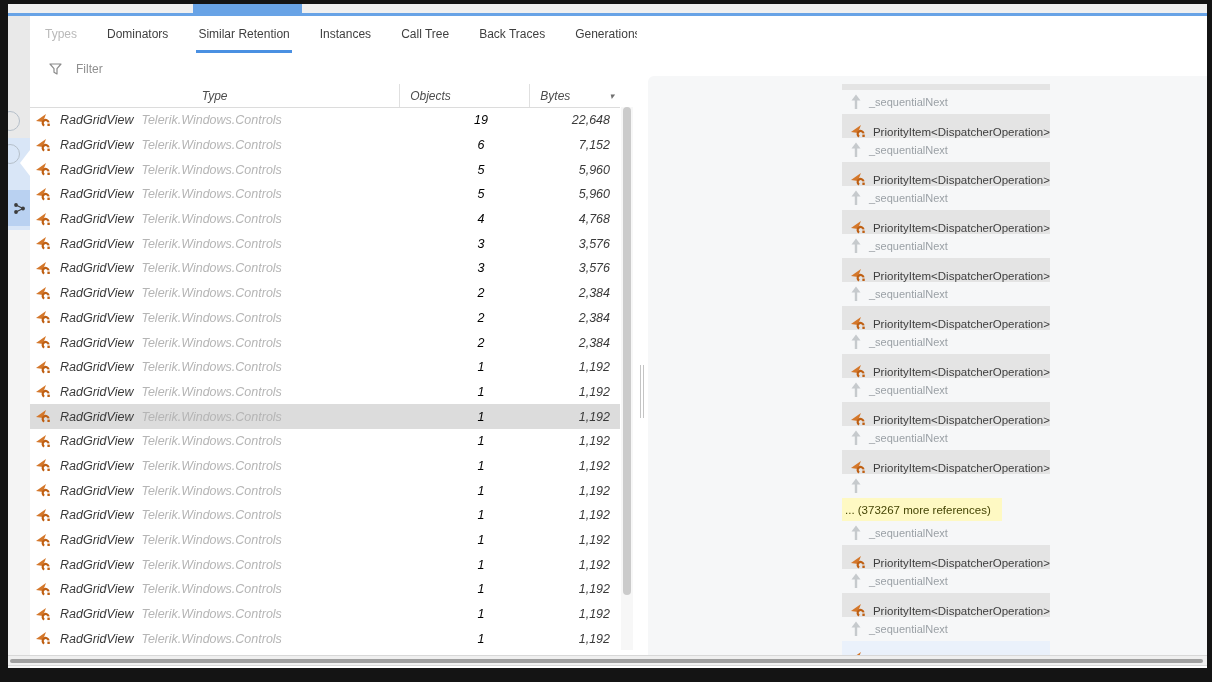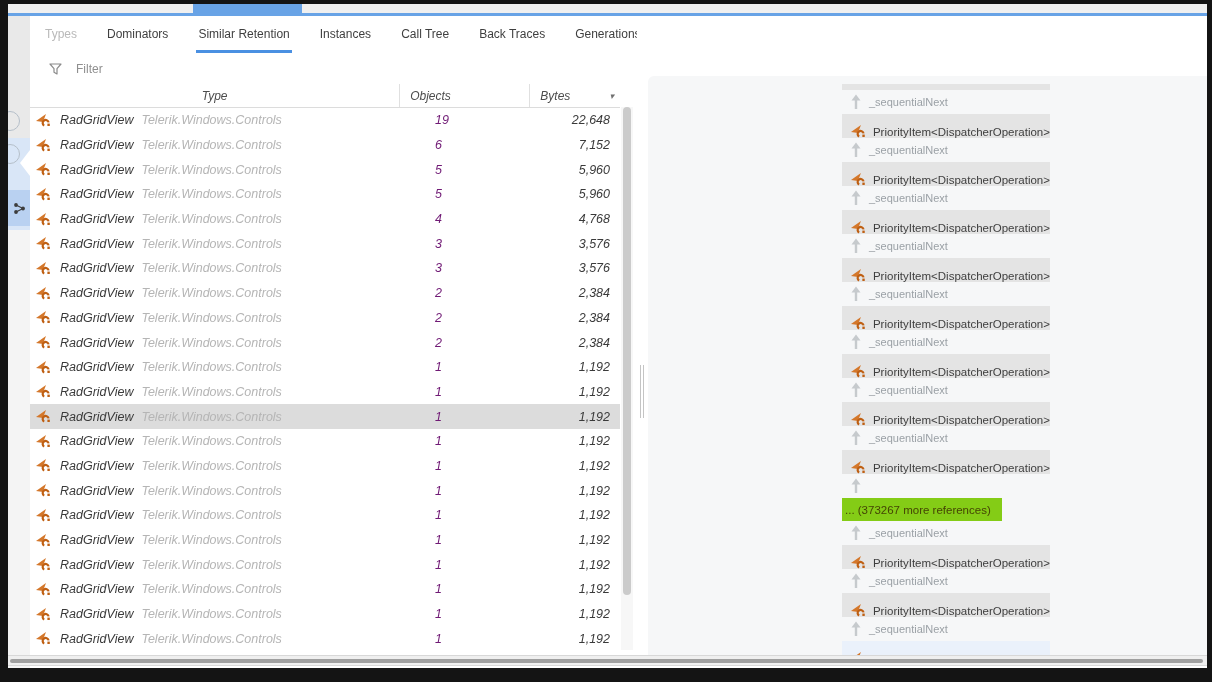--- a/index.html
+++ b/index.html
@@ -37,41 +37,41 @@
   .th-type { width:381px; text-align:center; }
   .th-objects { width:102px; border-left:1px solid #e0e0e0; padding-left:10px; height:100%; display:flex; align-items:center; }
   .th-bytes { width:93px; border-left:1px solid #e0e0e0; padding-left:10px; height:100%; display:flex; align-items:center; justify-content:space-between; padding-right:6px;margin-left:31px; }
   .sort-caret { font-size:9px; color:#707070; }
   .rows {}
   .trow { display:flex; align-items:center; height:24.7px; font-size:12.5px; }
   .trow.selected { background:#dcdcdc; }
   .trow .cicon { margin-left:6px; width:15px; height:13px; flex:none; }
   .trow .tname { margin-left:9px; color:#3a3a3a; white-space:nowrap; }
   .trow .tns { margin-left:8px; color:#b5b5b5; white-space:nowrap; }
-  .trow .tobjects { margin-left:auto; width:92px; text-align:left; color:#701a75; flex:none; }
+  .trow .tobjects { margin-left:auto; width:92px; text-align:center; color:#000000; flex:none; }
   .trow .tbytes { width:93px; text-align:right; color:#3a3a3a; padding-right:10px; flex:none; }
 
   
   .vscroll { position:absolute; left:613px; top:103px; width:12px; height:543px; background:#f7f7f7; }
   .vscroll-thumb { position:absolute; left:2px; top:0px; width:8px; height:488px; background:#cbcbcb; border-radius:4px; }
 
   
   .splitter { position:absolute; left:629px; top:12px; width:11px; height:640px; background:#ffffff; }
   .splitter-line { position:absolute; top:349px; width:1px; height:53px; background:#c4c4c4; }
   .splitter-line.l1 { left:3px; }
   .splitter-line.l2 { left:6px; }
 
   
   .rpanel { position:absolute; left:640px; top:72px; right:0; height:579px; background:#f6f7f8; border-radius:6px 0 0 0; overflow:hidden; }
   .gcol { position:absolute; left:194px; top:8px; width:208px; }
   .g-node { height:24px; background:#e4e4e4; display:flex; align-items:flex-end; gap:7px; padding-left:9px; font-size:11.5px; color:#3e3e3e; white-space:nowrap; }
   .g-node.partial { height:6px; padding:0; }
   .g-node.selected { background:#eaf1fb; }
   .g-edge { height:24px; display:flex; align-items:center; gap:8px; padding-left:9px; font-size:11px; color:#9ba1a6; white-space:nowrap; }
-  .g-more { height:23px; width:160px; background:#84cc16; display:flex; align-items:center; padding-left:3px; font-size:11.5px; color:#454505; white-space:nowrap; }
+  .g-more { height:23px; width:160px; background:#fef9c3; display:flex; align-items:center; padding-left:3px; font-size:11.5px; color:#454505; white-space:nowrap; }
 
   
   .hscroll { position:absolute; left:0; top:651px; width:100%; height:11px; background:#efefef; border-top:1px solid #d8d8d8; border-bottom:1px solid #d8d8d8; }
   .hscroll-thumb { position:absolute; left:2px; right:4px; top:3px; height:4px; background:#9f9f9f; border-radius:2px; }
 </style>
 </head>
 <body>
 
 <div class="window">
 

